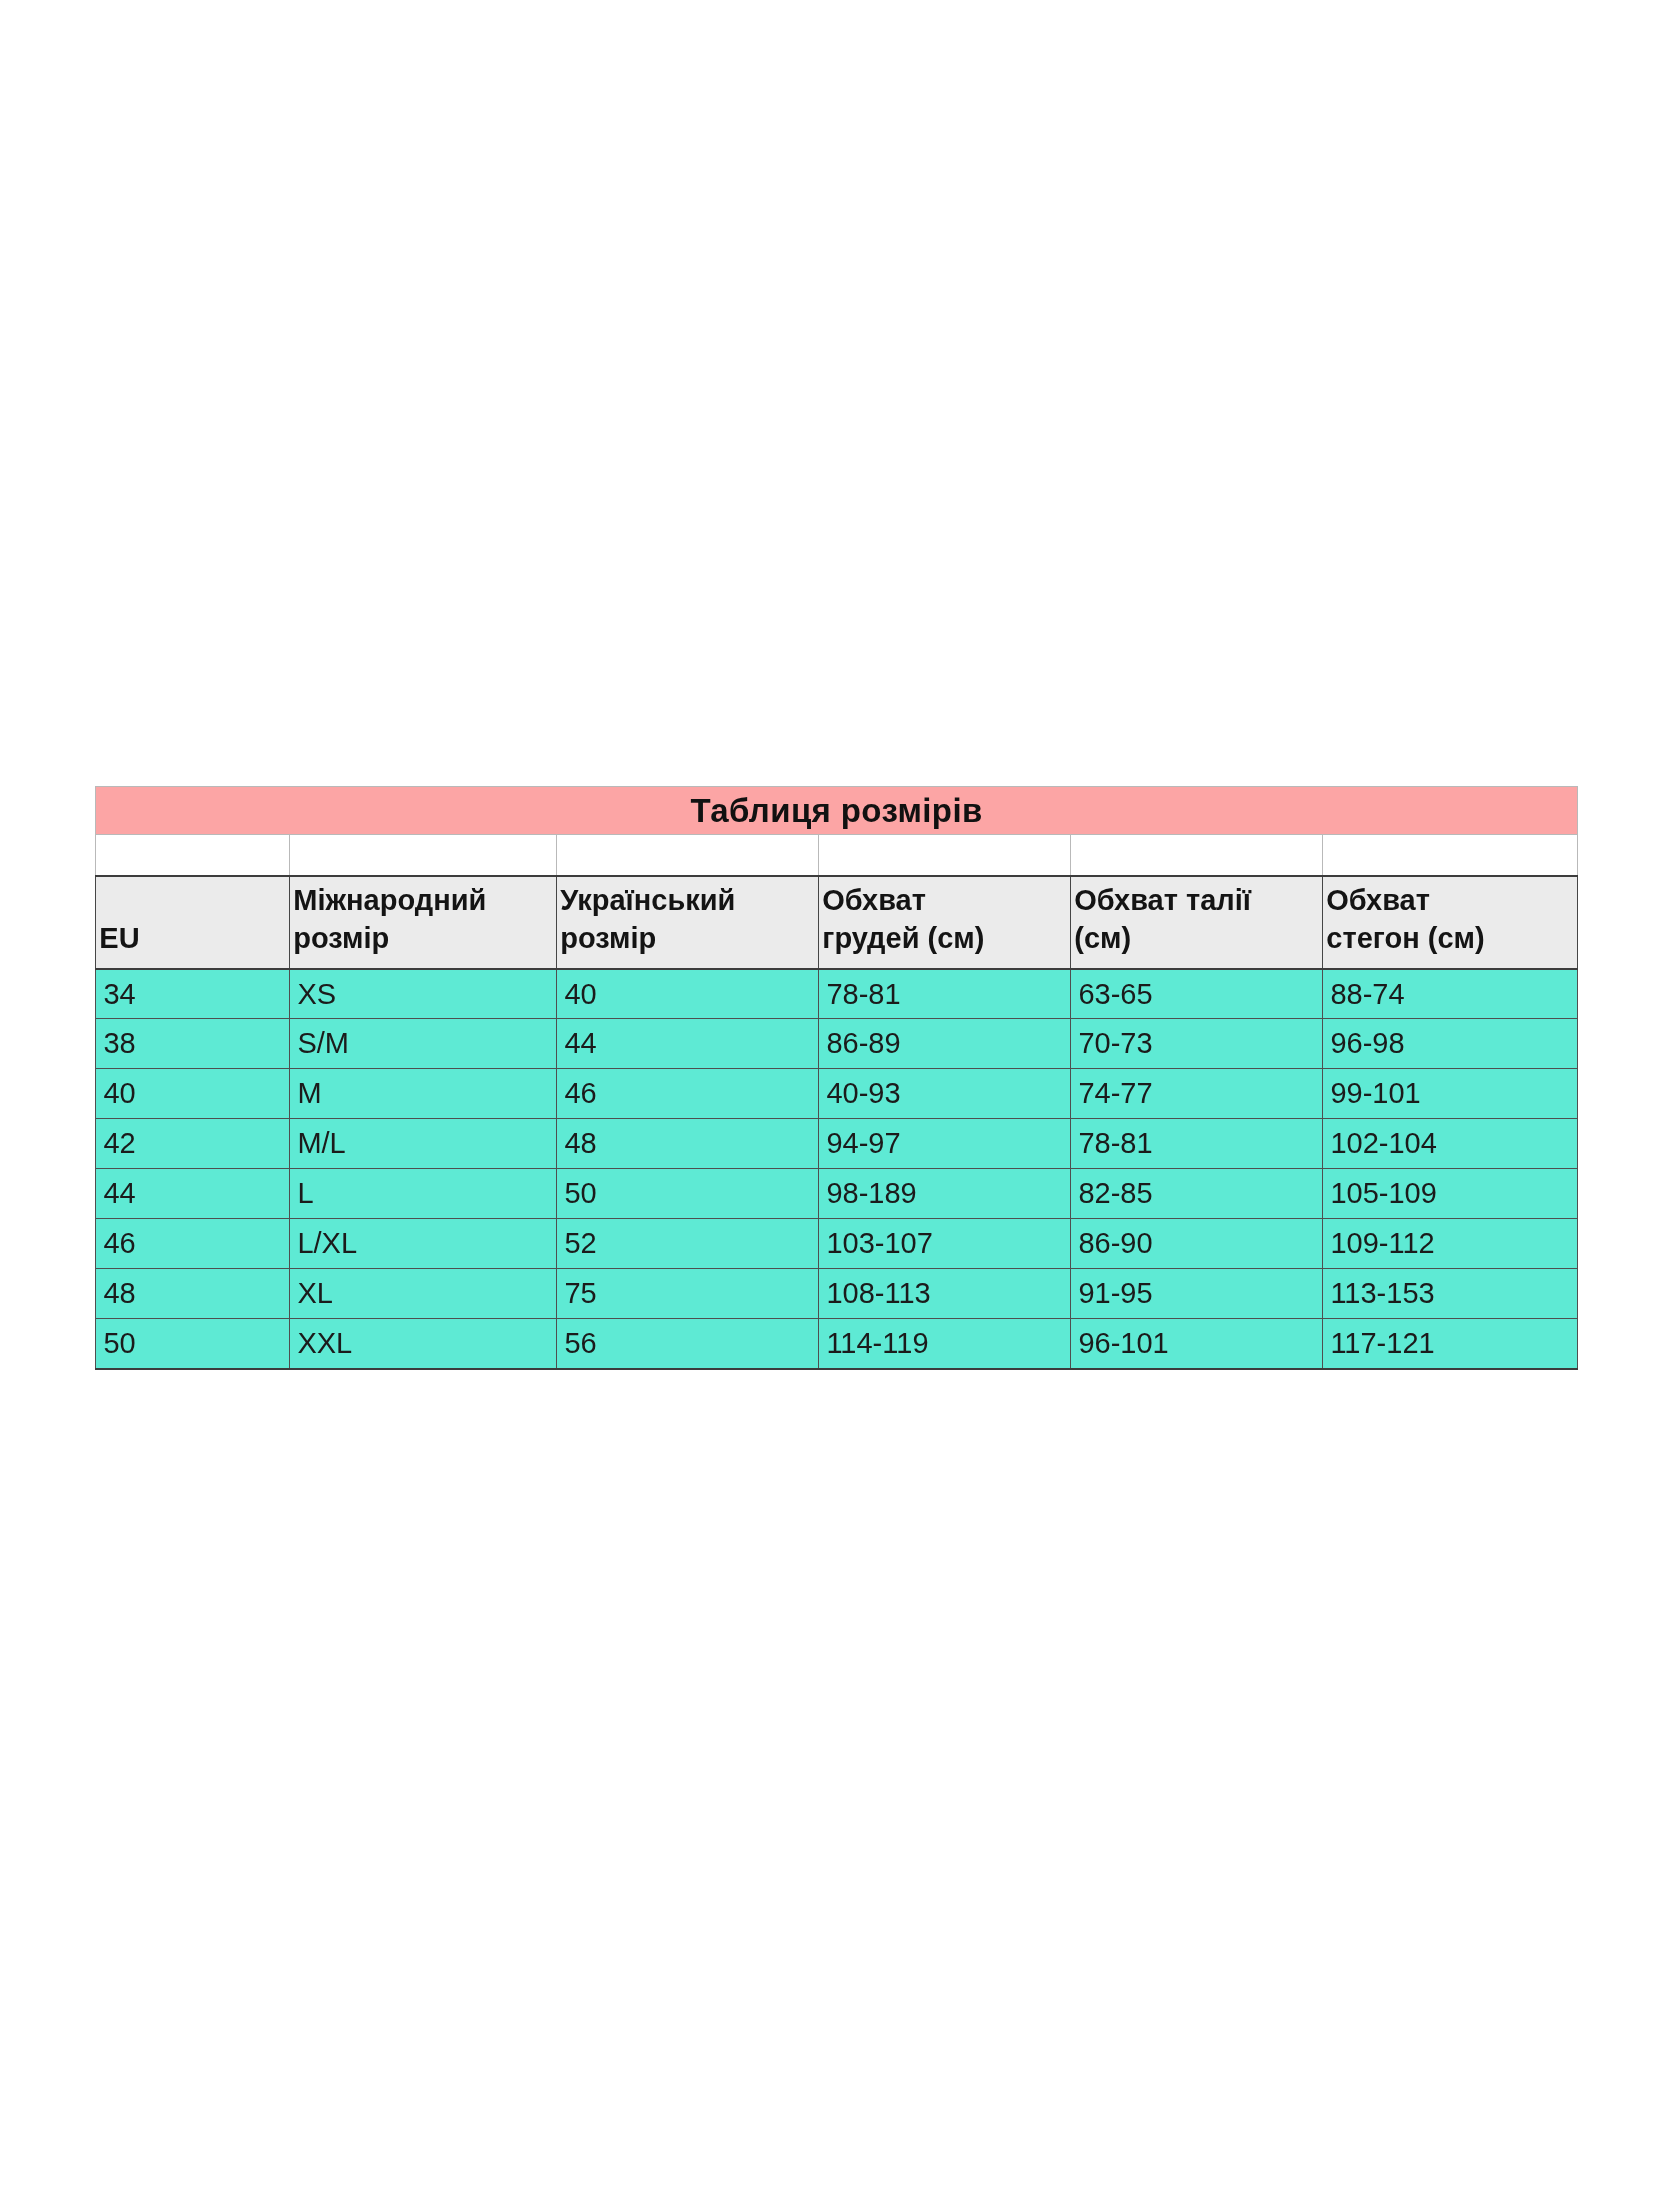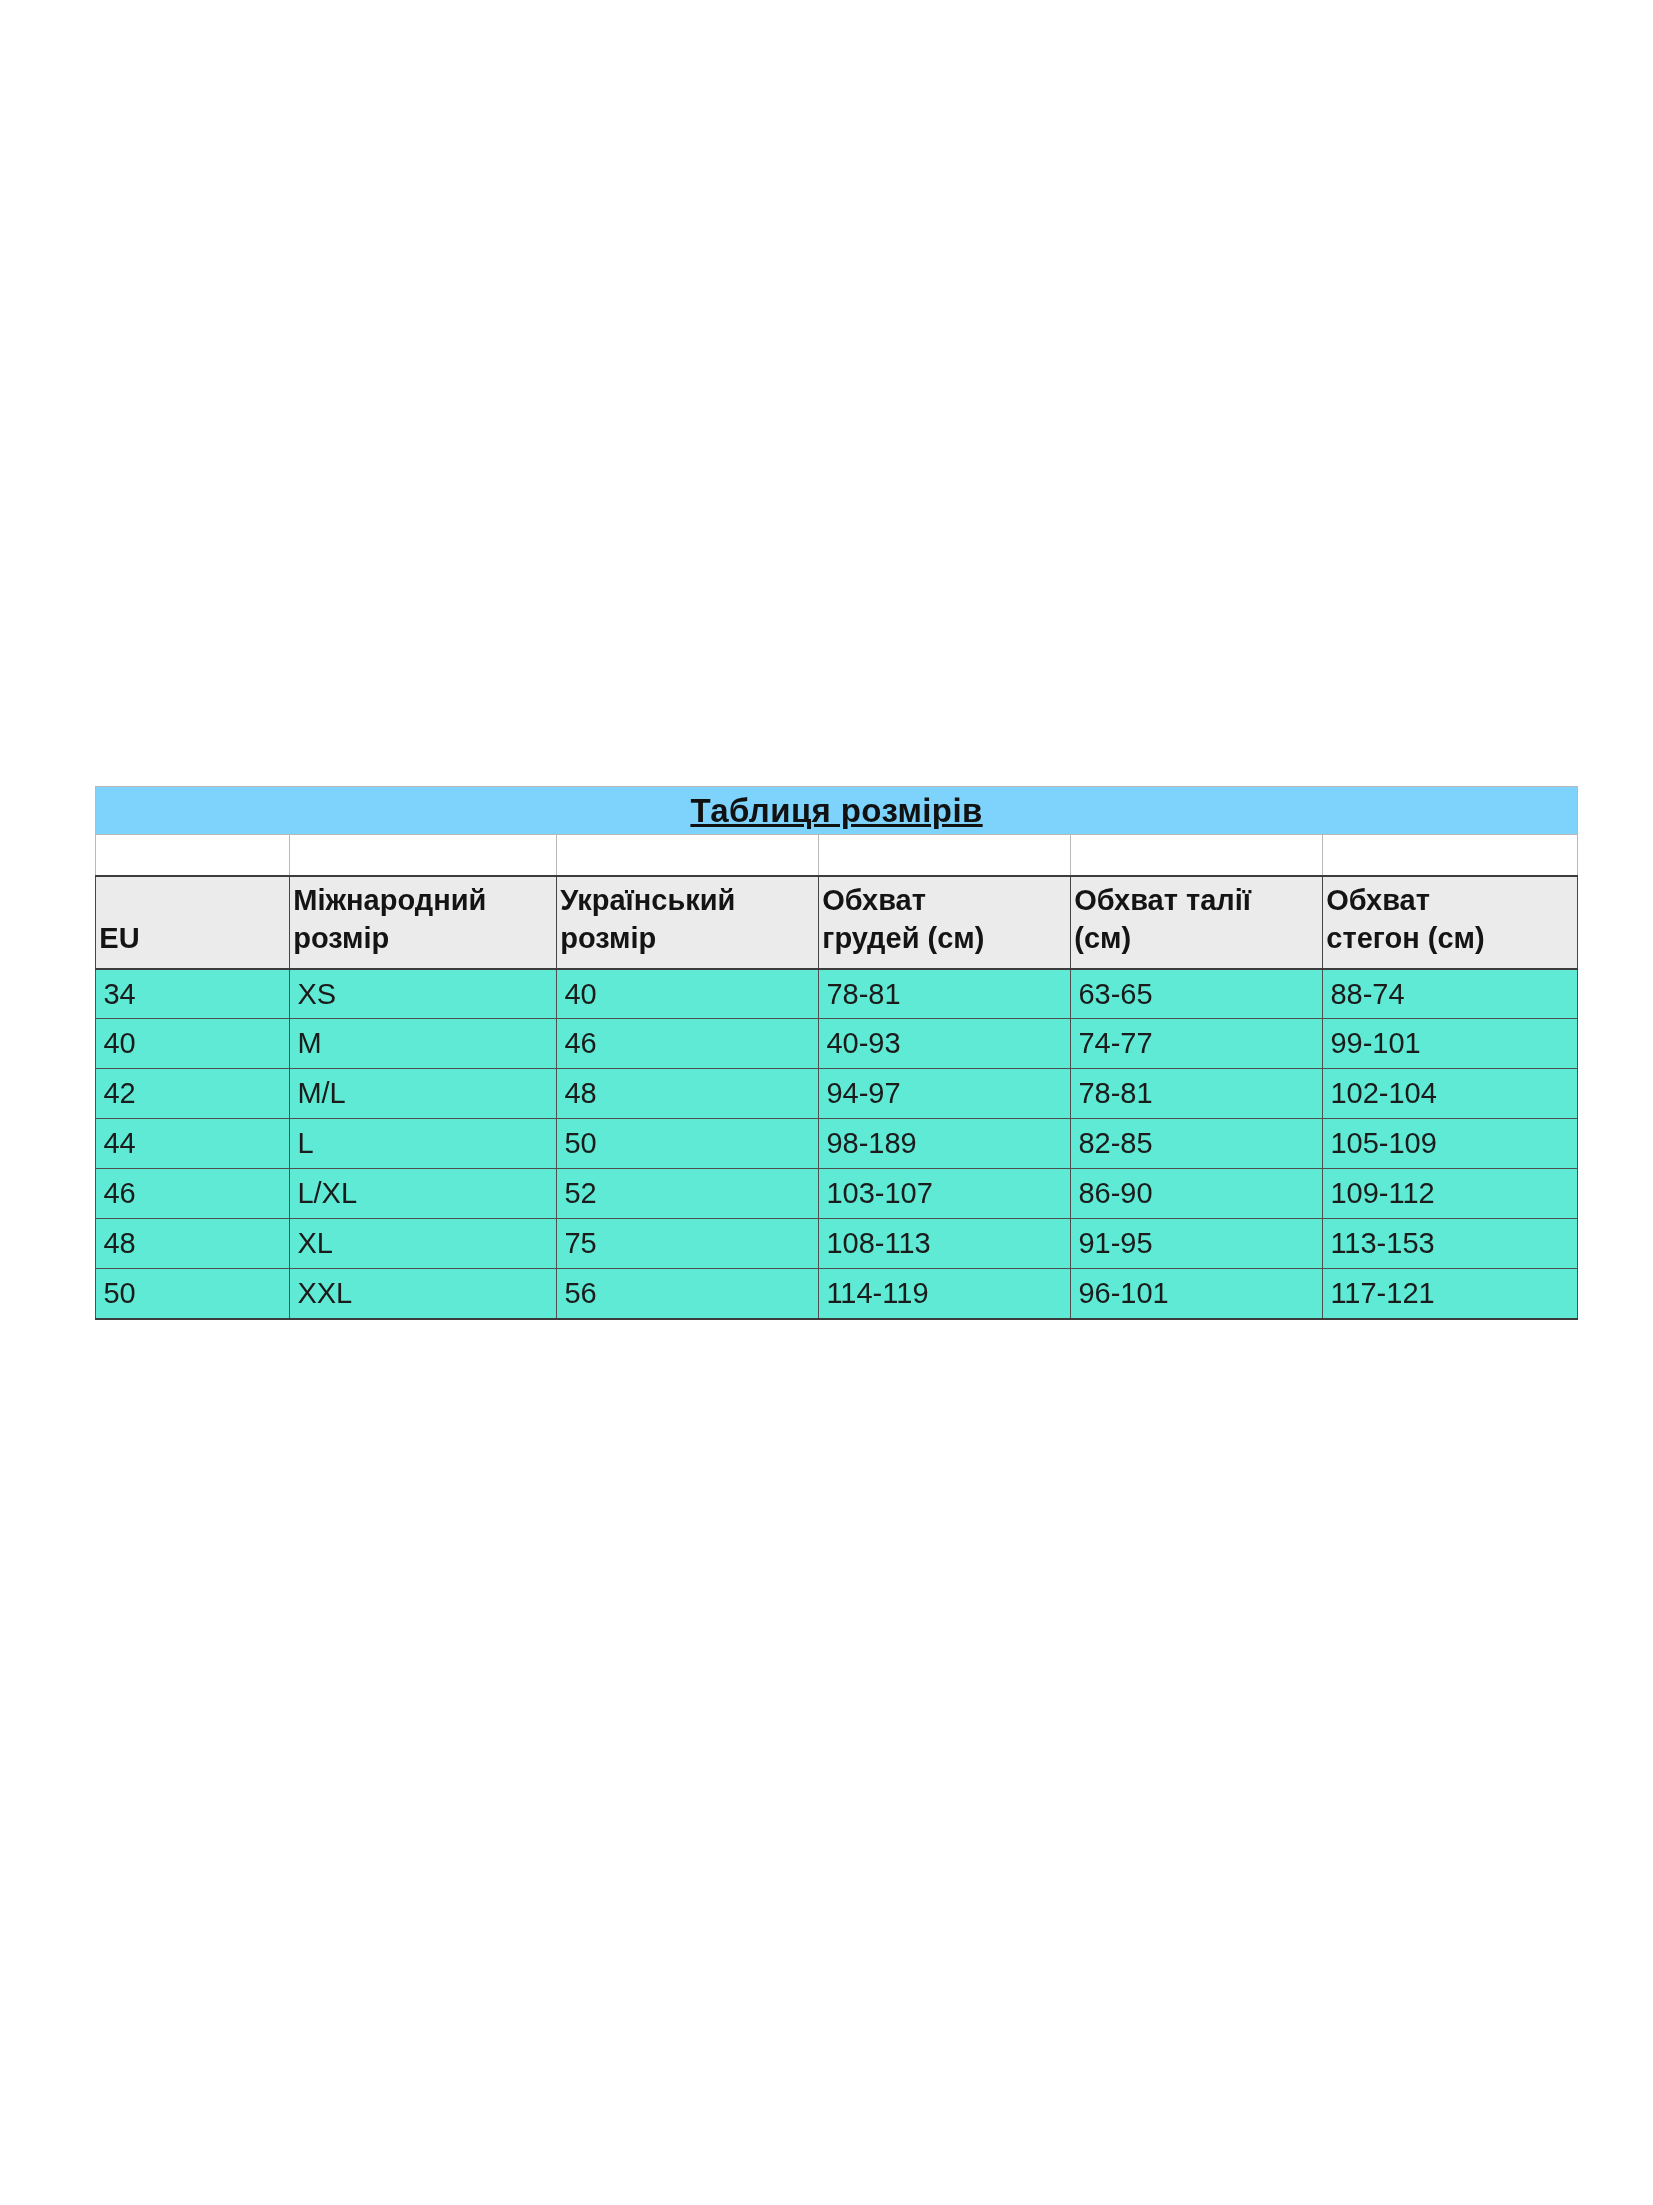--- a/index.html
+++ b/index.html
@@ -40,28 +40,27 @@
   col.c5 { width: 252px; }
   col.c6 { width: 255px; }
 
   tr.row-title  { height: 48px; }
   tr.row-spacer { height: 41px; }
   tr.row-header { height: 88px; }
   tr.row-data   { height: 50px; }
 
   td.title-cell {
     border: 0.8px solid #b9b9b9;
-    background: #7dd3fc;
+    background: #fca5a5;
     text-align: center;
     vertical-align: middle;
     font-weight: bold;
     font-size: 33px;
     color: #111111;
     letter-spacing: 0.4px;
-    text-decoration: underline;
   }
   td.spacer-cell {
     border: 0.8px solid #b9b9b9;
     background: #ffffff;
   }
   td.header-cell {
     background: #ebebeb;
     border-left: 1.6px solid #464646;
     border-right: 1.6px solid #464646;
     border-top: 2.5px solid #3c3c3c;
@@ -144,20 +143,28 @@
           </tr>
       <tr class="row-data">
             <td class="data-cell">34</td>
             <td class="data-cell">XS</td>
             <td class="data-cell">40</td>
             <td class="data-cell">78-81</td>
             <td class="data-cell">63-65</td>
             <td class="data-cell">88-74</td>
           </tr>
           <tr class="row-data">
+            <td class="data-cell">38</td>
+            <td class="data-cell">S/M</td>
+            <td class="data-cell">44</td>
+            <td class="data-cell">86-89</td>
+            <td class="data-cell">70-73</td>
+            <td class="data-cell">96-98</td>
+          </tr>
+          <tr class="row-data">
             <td class="data-cell">40</td>
             <td class="data-cell">M</td>
             <td class="data-cell">46</td>
             <td class="data-cell">40-93</td>
             <td class="data-cell">74-77</td>
             <td class="data-cell">99-101</td>
           </tr>
           <tr class="row-data">
             <td class="data-cell">42</td>
             <td class="data-cell">M/L</td>

